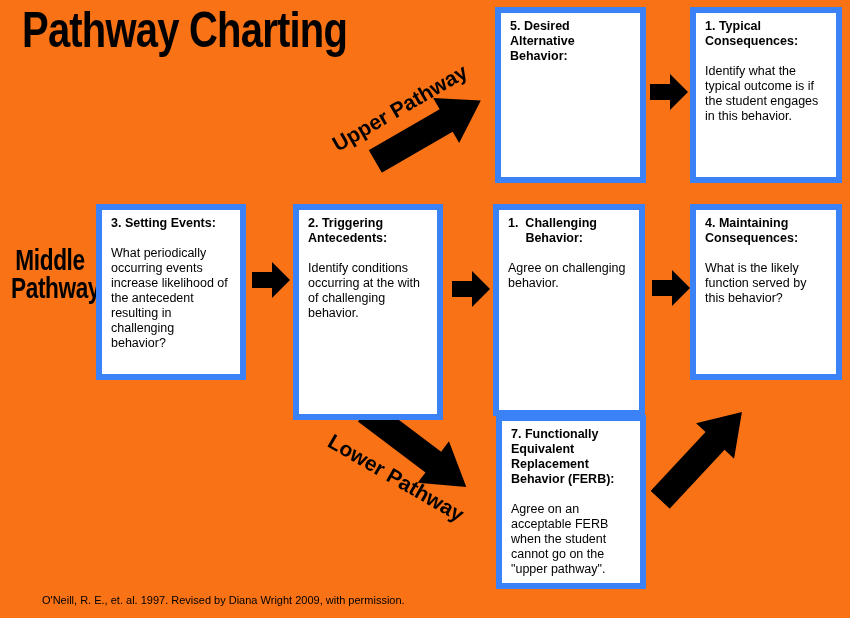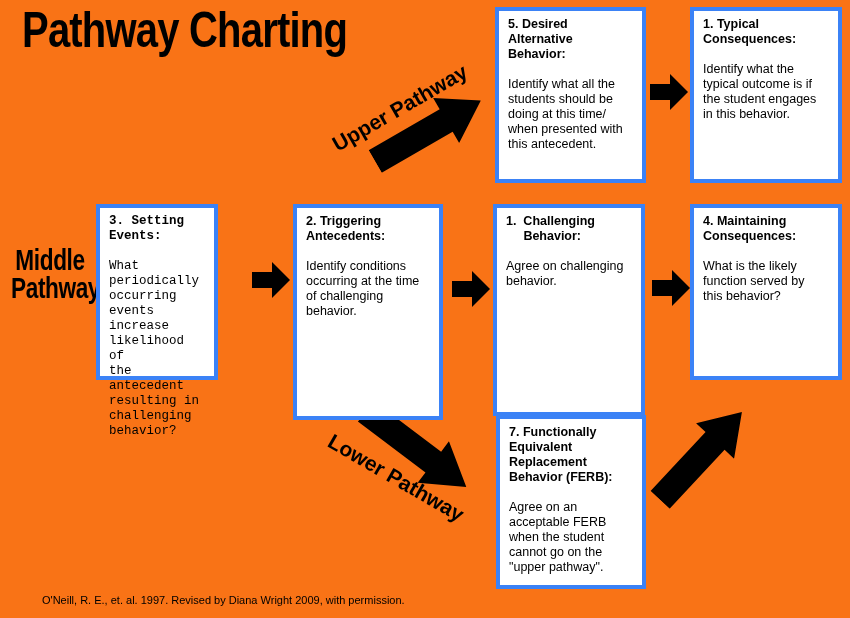--- a/index.html
+++ b/index.html
@@ -6,28 +6,28 @@
   .canvas {
     position:relative; width:850px; height:618px; background:#f97316;
     font-family:"Liberation Sans", sans-serif; color:#000; overflow:hidden;
   }
   .title {
     position:absolute; left:22px; top:4px; margin:0;
     font-size:50px; font-weight:bold; line-height:52px; letter-spacing:-1px;
     transform:scaleX(0.8); transform-origin:left top; white-space:nowrap;
   }
   .box {
-    position:absolute; border:4px solid #3b82f6; background:#ffffff;
+    position:absolute; border:6px solid #3b82f6; background:#ffffff;
     box-sizing:border-box; padding:6px 8px 14px 9px;
   }
   .box-title { font-weight:bold; font-size:12.5px; line-height:15px; white-space:pre-wrap; }
   .box-body  { font-size:12.5px; line-height:15px; white-space:pre-wrap; margin-top:15px; }
   .b5 { left:495px; top:7px;   width:151px; height:176px; }
   .b6 { left:690px; top:7px;   width:152px; height:176px; }
-  .b3 { left:96px;  top:204px; width:122px; height:176px;font-family:Liberation Mono, monospace; }
+  .b3 { left:96px;  top:204px; width:150px; height:176px; }
   .b2 { left:293px; top:204px; width:150px; height:216px; }
   .b1 { left:493px; top:204px; width:152px; height:212px; }
   .b4 { left:690px; top:204px; width:152px; height:176px; }
   .b7 { left:496px; top:415px; width:150px; height:174px; }
 
   .harrow { position:absolute; width:38px; height:36px; }
   .harrow polygon { fill:#000; }
   .a32 { left:252px; top:262px; }
   .a21 { left:452px; top:271px; }
   .a14 { left:652px; top:270px; }
@@ -90,25 +90,20 @@
     <polygon points="0,10 20,10 20,0 38,18 20,36 20,26 0,26"></polygon>
   </svg>
   <svg class="harrow a56" viewBox="0 0 38 36">
     <polygon points="0,10 20,10 20,0 38,18 20,36 20,26 0,26"></polygon>
   </svg>
 
   <div class="box b5">
     <div class="box-title">5. Desired
 Alternative
 Behavior:</div>
-    <div class="box-body">Identify what all the
-students should be
-doing at this time/
-when presented with
-this antecedent.</div>
   </div>
   <div class="box b6">
     <div class="box-title">1. Typical
 Consequences:</div>
     <div class="box-body">Identify what the
 typical outcome is if
 the student engages
 in this behavior.</div>
   </div>
   <div class="box b3">
@@ -117,21 +112,21 @@
 occurring events
 increase likelihood of
 the antecedent
 resulting in
 challenging behavior?</div>
   </div>
   <div class="box b2">
     <div class="box-title">2. Triggering
 Antecedents:</div>
     <div class="box-body">Identify conditions
-occurring at the time
+occurring at the with
 of challenging
 behavior.</div>
   </div>
   <div class="box b1">
     <div class="box-title">1.  Challenging
      Behavior:</div>
     <div class="box-body">Agree on challenging
 behavior.</div>
   </div>
   <div class="box b4">

